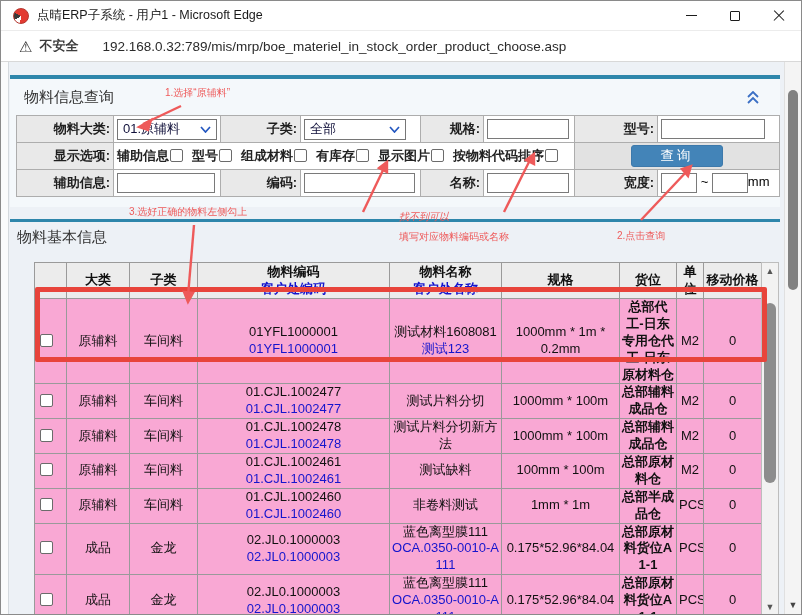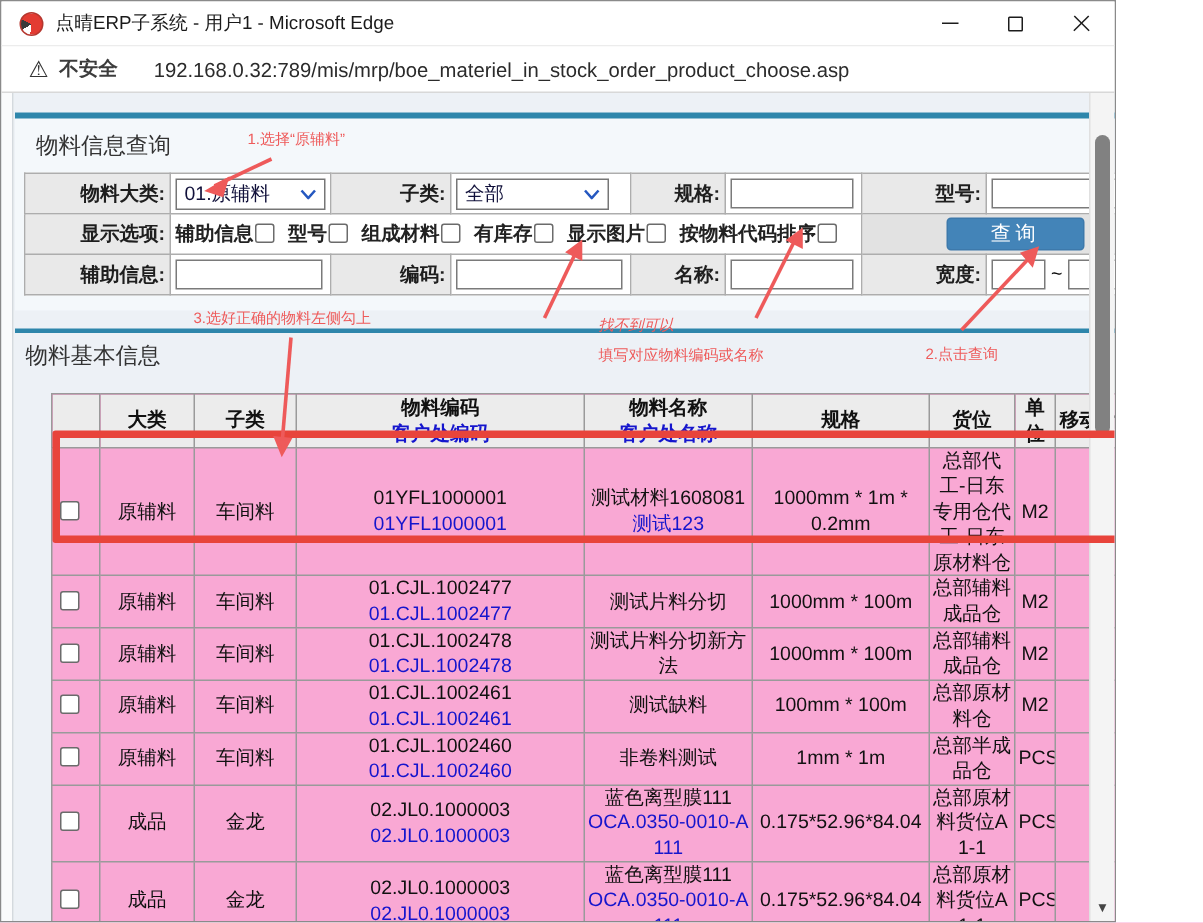--- a/index.html
+++ b/index.html
@@ -1,17 +1,17 @@
 <!DOCTYPE html>
 <html><head>
 <meta charset="utf-8">
 <style>
   * { margin:0; padding:0; box-sizing:border-box; }
   body { width:802px; height:615px; font-family:"Liberation Sans","DejaVu Sans",sans-serif; background:#fff; overflow:hidden; }
-  .window { width:744px; height:615px; border:1px solid #8a8a8a; display:flex; flex-direction:column; background:#fff; }
+  .window { width:802px; height:615px; border:1px solid #8a8a8a; display:flex; flex-direction:column; background:#fff; }
 
   
   .titlebar { height:30px; display:flex; align-items:center; padding-left:12px; background:#fff; border-bottom:1px solid #ececec; flex:0 0 auto; }
   .favicon { width:16px; height:16px; border-radius:50%; background:conic-gradient(#e33b32 0 52%, #ffffff 52% 66%, #3a3a3a 66% 82%, #e33b32 82% 100%); border:1px solid #b5372f; margin-right:8px; flex:0 0 auto; }
   .title-text { font-size:12.5px; color:#1a1a1a; flex:1 1 auto; white-space:nowrap; overflow:hidden; }
   .winbtn { width:44px; height:30px; display:flex; align-items:center; justify-content:center; flex:0 0 auto; }
   .glyph-min { width:11px; height:1.4px; background:#1c1c1c; }
   .glyph-max { width:10px; height:10px; border:1.4px solid #1c1c1c; border-radius:1px; }
   .glyph-close { position:relative; width:12px; height:12px; }
   .glyph-close::before, .glyph-close::after { content:""; position:absolute; left:-1px; top:5px; width:14px; height:1.4px; background:#1c1c1c; }
@@ -54,21 +54,21 @@
   .panel2-title { position:absolute; left:16px; top:166px; font-size:15px; color:#333; }
 
   .table-wrap { position:absolute; left:33px; top:200px; width:745px; height:353px; overflow:hidden; background:#f9a8d4; }
   table.mtable { border-collapse:collapse; table-layout:fixed; width:727px; }
   table.mtable th, table.mtable td { border:1px solid #9a9a9a; font-size:13px; color:#111; text-align:center; padding:0 2px; overflow:hidden; }
   table.mtable th { background:#ececec; font-weight:bold; height:36px; line-height:1.25; }
   table.mtable th .sub { color:#1515cd; }
   th.price-h { padding:0 8px; word-break:break-all; }
   table.mtable td { line-height:1.3; }
   td.spec { padding:0 6px; }
-  td.loc { word-break:break-all; font-size:12.5px; line-height:1.2; padding:0 1px; }
+  td.loc { word-break:break-all; font-size:12.5px; line-height:1.2; padding:0 1px;font-weight:bold; }
   .blue { color:#1515cd; cursor:pointer; }
   table.mtable td > div { word-break:break-all; }
   .mtable tbody tr:nth-child(1){ height:79px; }
   .mtable tbody tr:nth-child(2){ height:33px; }
   .mtable tbody tr:nth-child(3){ height:33px; }
   .mtable tbody tr:nth-child(4){ height:34px; }
   .mtable tbody tr:nth-child(5){ height:33px; }
   .mtable tbody tr:nth-child(6){ height:46px; }
   .mtable tbody tr:nth-child(7){ height:46px; }
   .mtable tbody tr:nth-child(8){ height:46px; }

